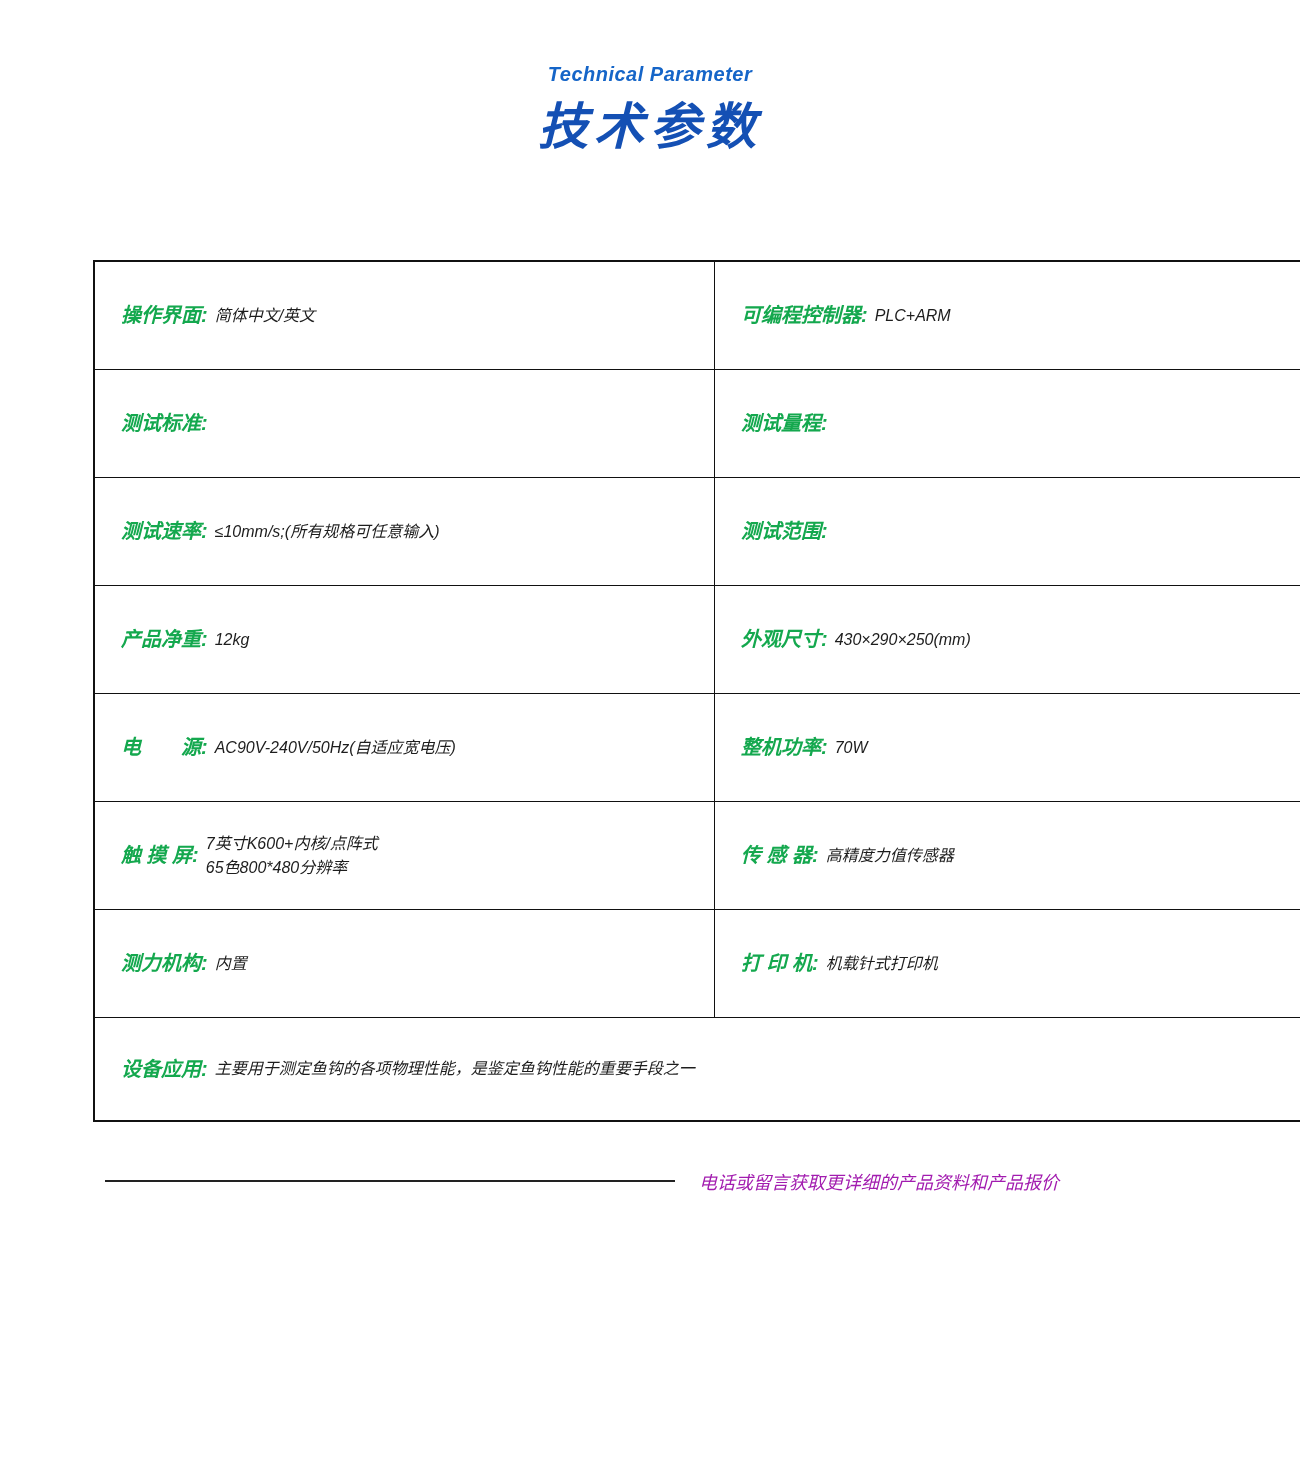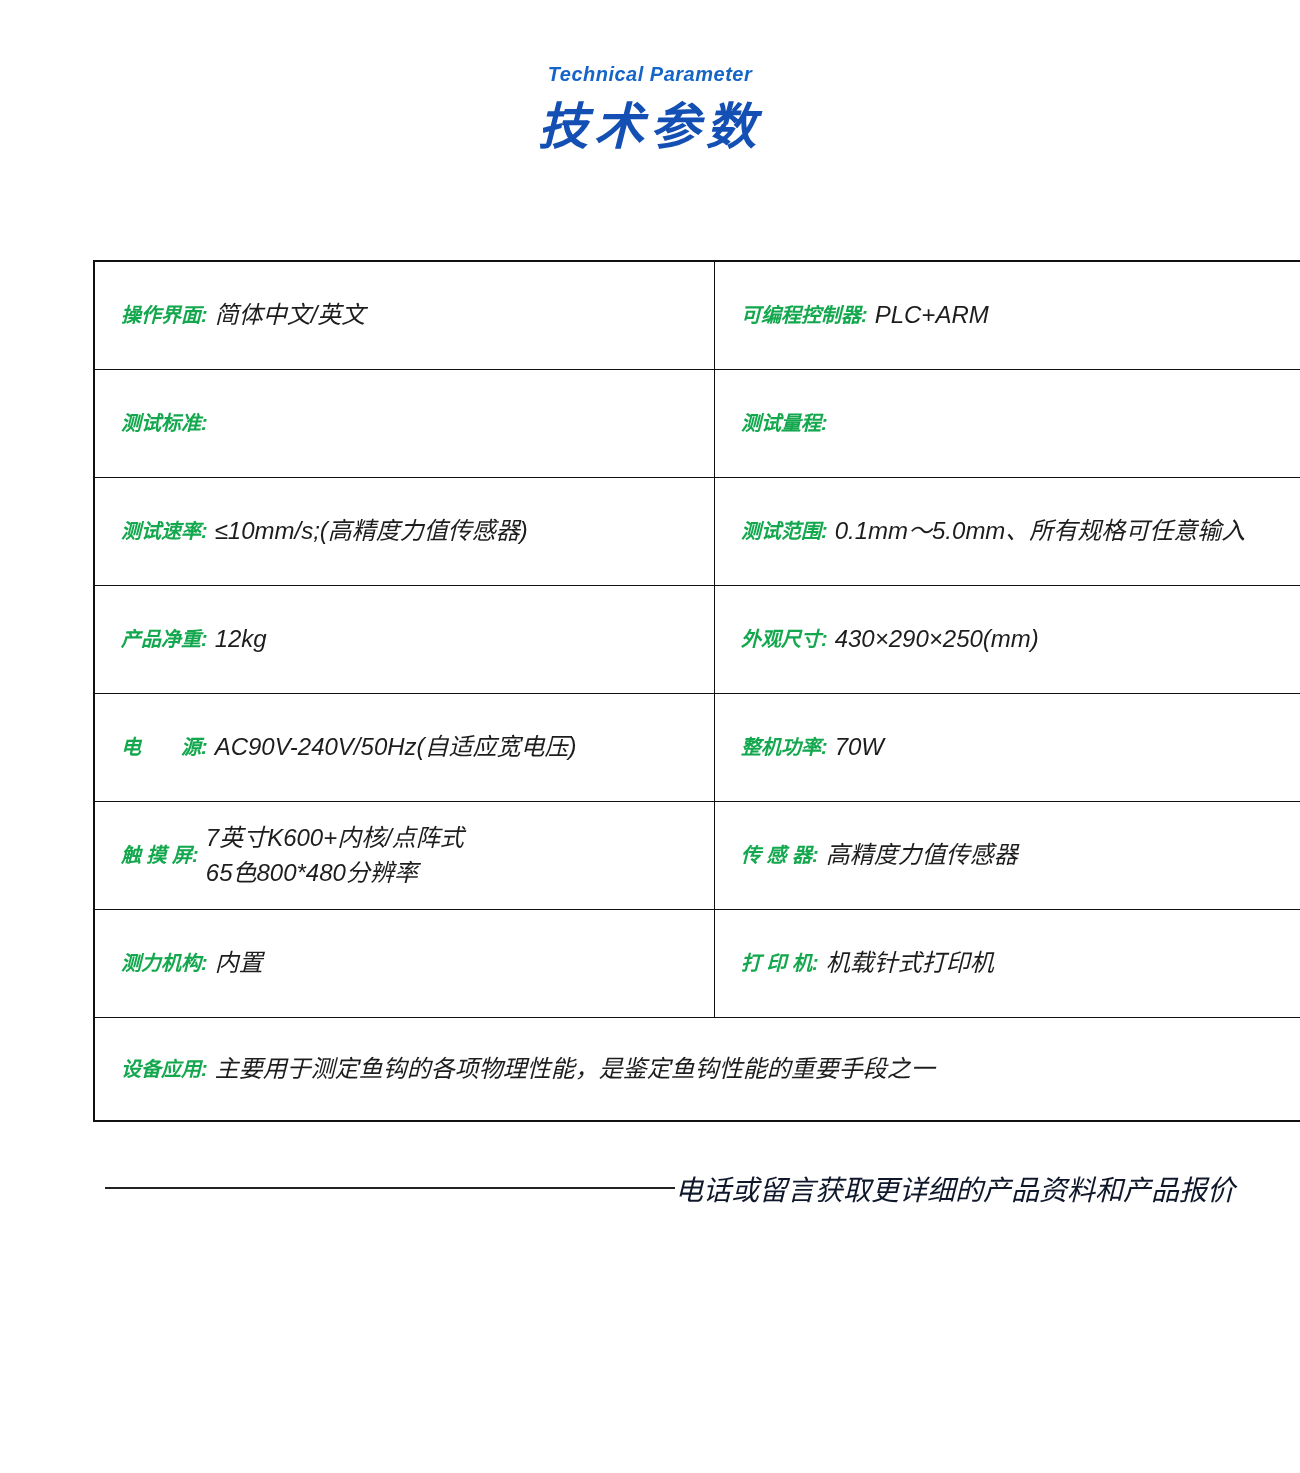--- a/index.html
+++ b/index.html
@@ -78,21 +78,21 @@
   .spec-label {
     color: #14a84e;
     font-weight: bold;
     font-size: 20px;
     white-space: pre;
     flex: 0 0 auto;
     line-height: 1.45;
   }
   .spec-value {
     color: #1d1d1d;
-    font-size: 24px;
+    font-size: 16px;
     margin-left: 7px;
     line-height: 1.45;
     white-space: pre-line;
   }
   .row-app {
     min-height: 102px;
   }
 
   
   .footer {
@@ -102,22 +102,23 @@
     width: 1110px;
     display: flex;
     align-items: center;
   }
   .footer-rule {
     height: 2px;
     background: #222222;
     flex: 0 0 570px;
   }
   .footer-text {
-    font-size: 28px;
-    color: #0f172a;
+    margin-left: 24px;
+    font-size: 18px;
+    color: #a21caf;
     white-space: nowrap;
   }
 </style>
 </head>
 <body>
 
 <div class="page">
 
   <div class="header">
     <div class="header-eyebrow">Technical Parameter</div>
@@ -142,25 +143,24 @@
         <span class="spec-label">测试标准:</span>
       </div>
       <div class="spec-cell">
         <span class="spec-label">测试量程:</span>
       </div>
     </div>
 
     <div class="spec-row">
       <div class="spec-cell left">
         <span class="spec-label">测试速率:</span>
-        <span class="spec-value">≤10mm/s;(高精度力值传感器)</span>
+        <span class="spec-value">≤10mm/s;(所有规格可任意输入)</span>
       </div>
       <div class="spec-cell">
         <span class="spec-label">测试范围:</span>
-        <span class="spec-value">0.1mm～5.0mm、所有规格可任意输入</span>
       </div>
     </div>
 
     <div class="spec-row">
       <div class="spec-cell left">
         <span class="spec-label">产品净重:</span>
         <span class="spec-value">12kg</span>
       </div>
       <div class="spec-cell">
         <span class="spec-label">外观尺寸:</span>

